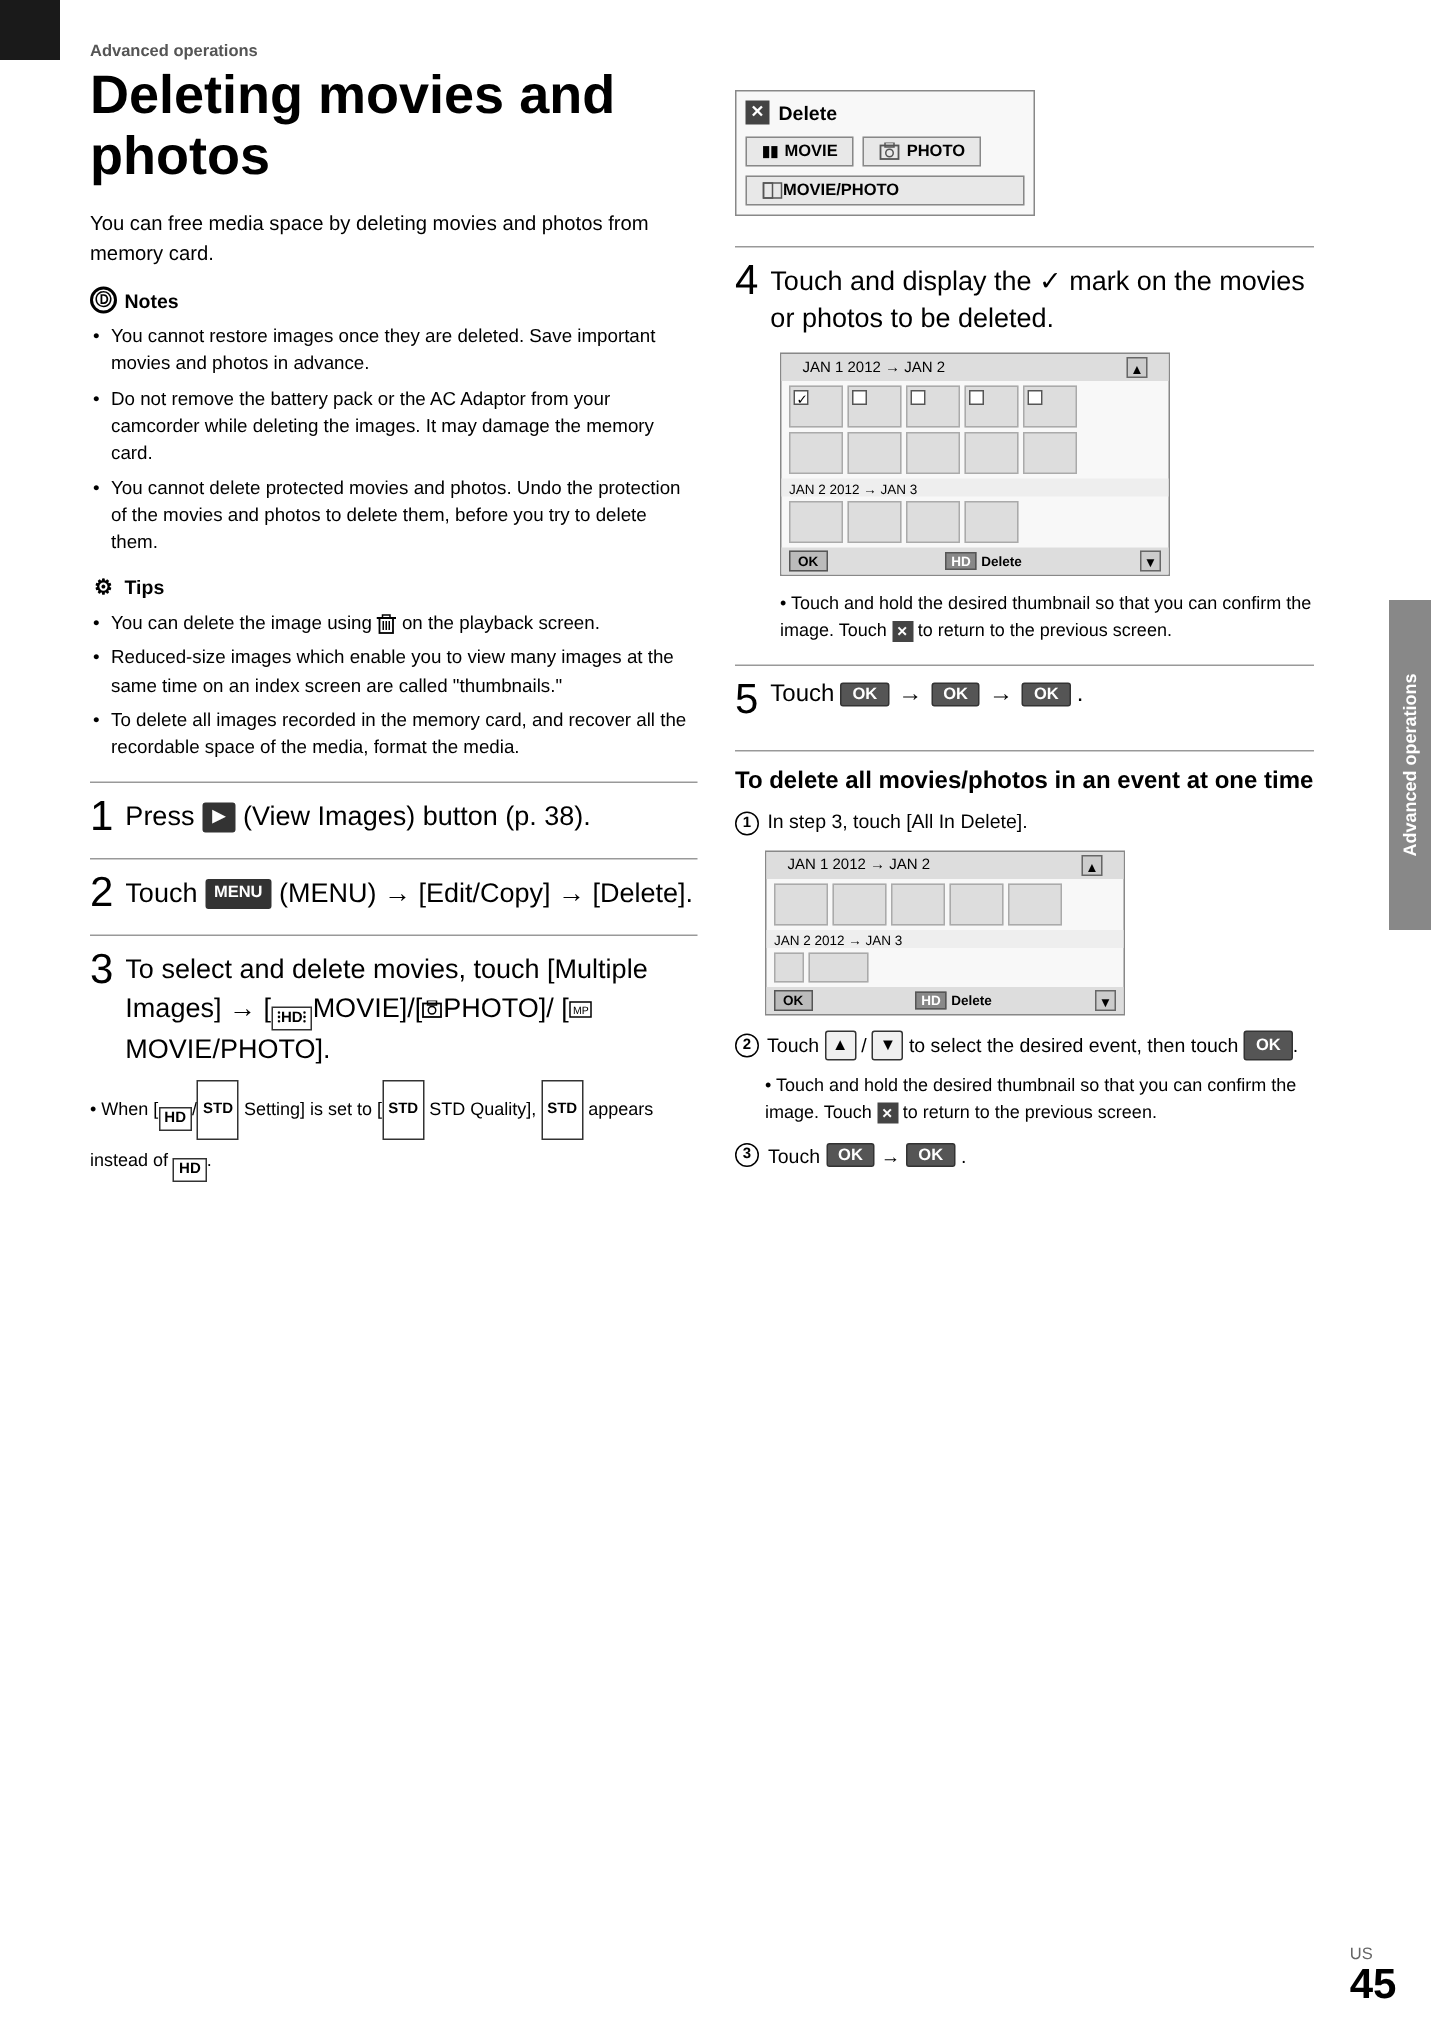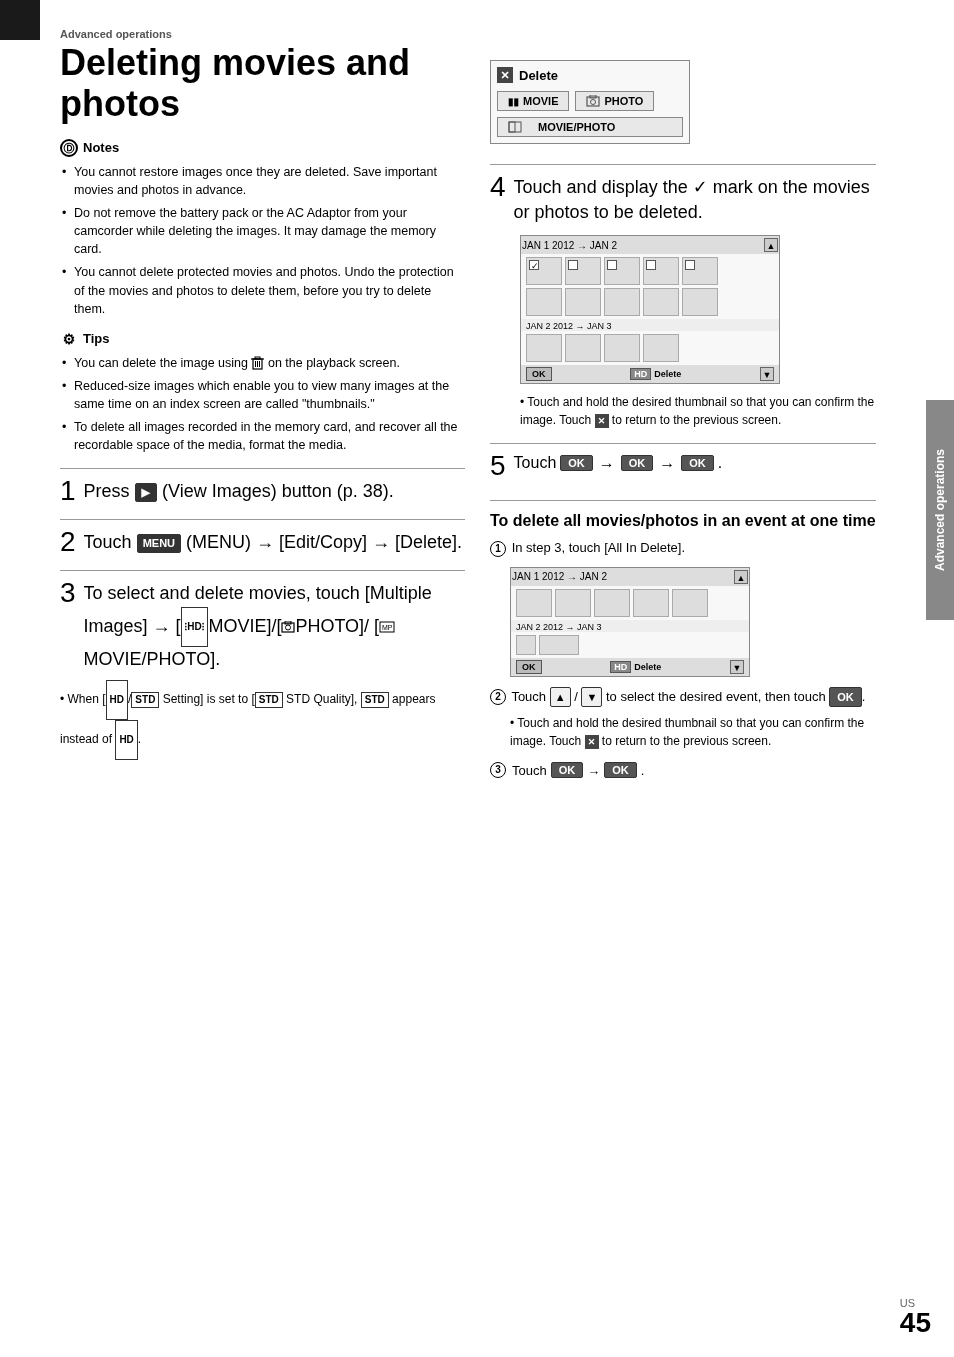--- a/index.html
+++ b/index.html
@@ -255,38 +255,38 @@
       gap: 4px;
     }
     .dialog-btn-full {
       border: 1px solid #888;
       background: #e8e8e8;
       padding: 3px 10px;
       font-size: 11px;
       font-weight: bold;
       display: flex;
       align-items: center;
-      gap: 16px;
+      gap: 0;
       width: 100%;
     }
 
     
     .thumb-grid-box {
       border: 1px solid #888;
       width: 260px;
       background: #f8f8f8;
       margin-bottom: 10px;
       font-size: 10px;
     }
     .thumb-grid-header {
       display: flex;
       justify-content: space-between;
       align-items: center;
       background: #ddd;
-      padding: 2px 1px;
+      padding: 2px 14px;
       font-size: 10px;
       gap: 34px;
     }
     .thumb-grid-up {
       width: 14px;
       height: 14px;
       border: 1px solid #666;
       text-align: center;
       line-height: 14px;
       font-size: 9px;
@@ -421,30 +421,31 @@
       padding: 1px 6px;
       font-size: 11px;
       font-weight: bold;
       border-radius: 2px;
       vertical-align: middle;
     }
 
     .hd-badge {
       display: inline-block;
       border: 1.5px solid #333;
-      padding: 12px 3px;
+      padding: 0 3px;
       font-size: 10px;
       font-weight: bold;
       vertical-align: middle;
       line-height: 14px;
+      margin-top: 12px;
     }
     .std-badge {
       display: inline-block;
       border: 1.5px solid #333;
-      padding: 0 3px;
+      padding: 12px 3px;
       font-size: 10px;
       font-weight: bold;
       vertical-align: middle;
       line-height: 14px;
     }
 
     .step5-row {
       display: flex;
       align-items: center;
       gap: 4px;
@@ -461,20 +462,21 @@
 <div class="side-tab">
   <span class="side-tab-text">Advanced operations</span>
 </div>
 
 <div class="left-col">
 
   <div class="section-label" style="margin-top:8px;">Advanced operations</div>
 
   <div class="page-title-large">Deleting movies and photos</div>
 
+  <div class="intro-text">You can free media space by deleting movies and photos from memory card.</div>
 
   <div class="notes-header">
     <span class="notes-icon">Ⓓ</span>
     <span>Notes</span>
   </div>
   <ul class="bullet-list">
     <li>You cannot restore images once they are deleted. Save important movies and photos in advance.</li>
     <li>Do not remove the battery pack or the AC Adaptor from your camcorder while deleting the images. It may damage the memory card.</li>
     <li>You cannot delete protected movies and photos. Undo the protection of the movies and photos to delete them, before you try to delete them.</li>
   </ul>

